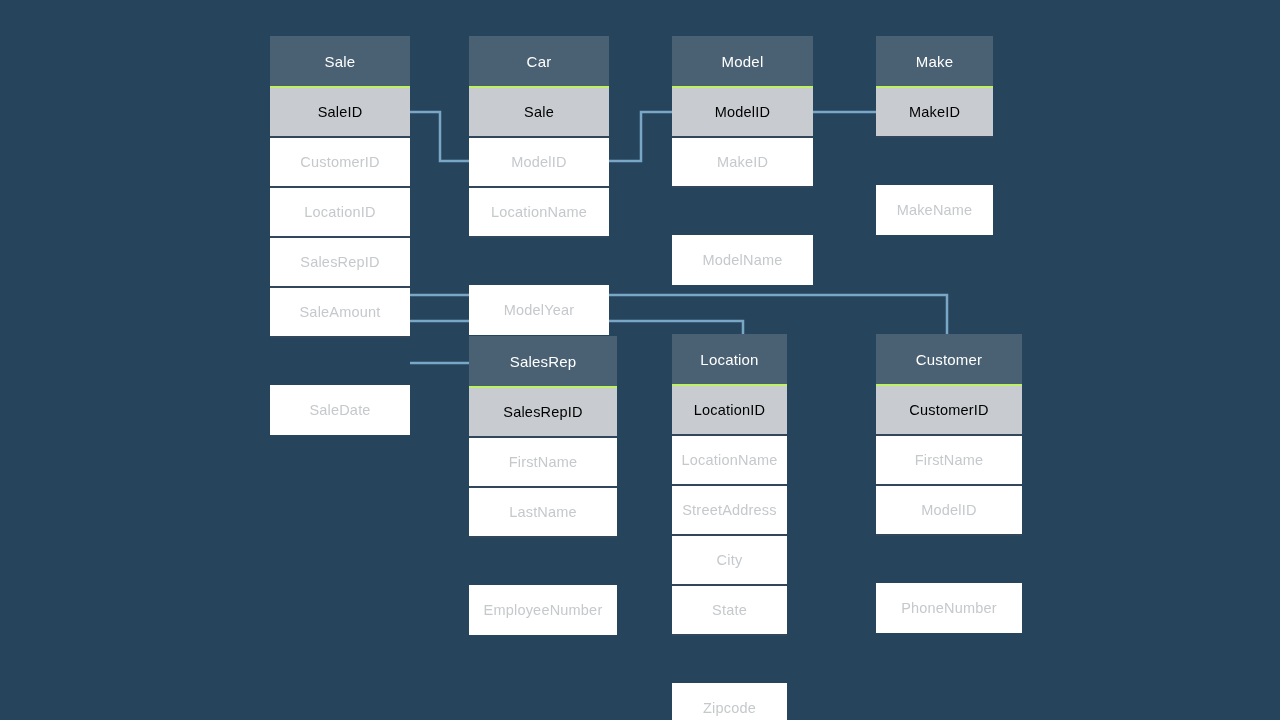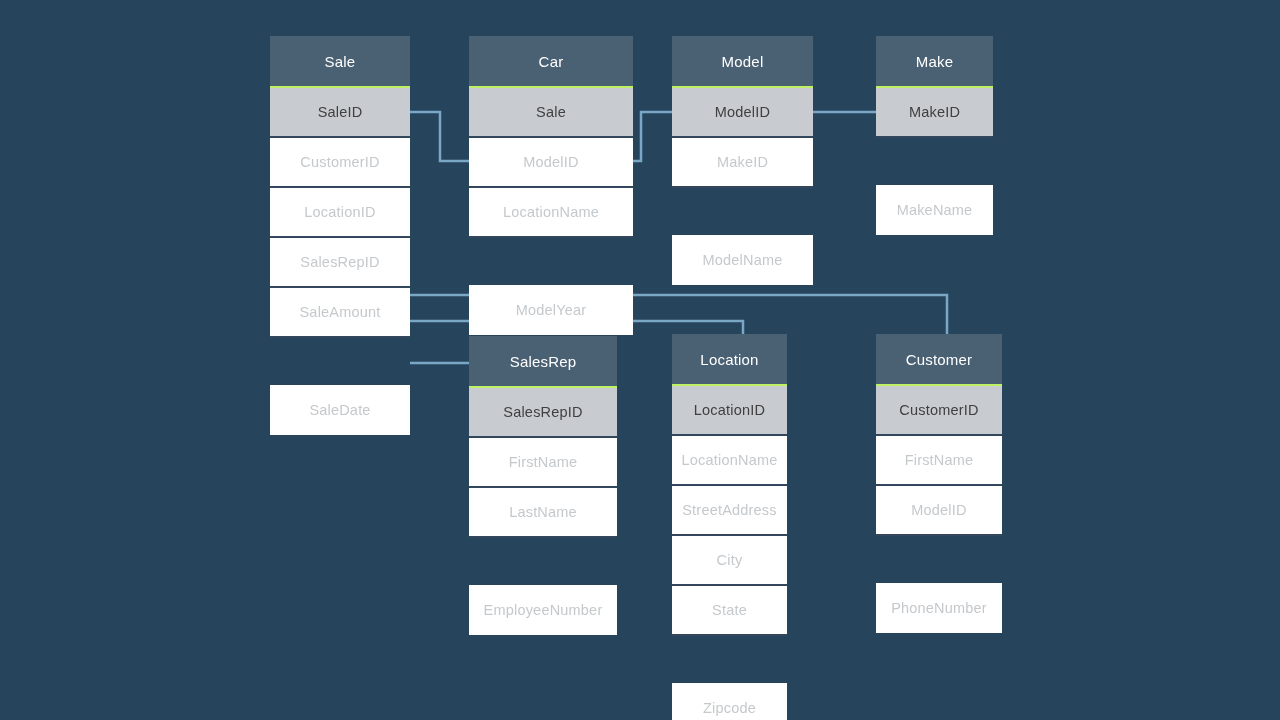--- a/index.html
+++ b/index.html
@@ -57,21 +57,21 @@
     box-sizing: border-box;
     border-bottom: 2px solid #33475c;
     letter-spacing: 0.2px;
   }
   .field:last-child {
     border-bottom: none;
     margin-top: 47px;
   }
   .field.pk {
     background: #c8ccd0;
-    color: #404040;
+    color: #000000;
     border-bottom: 2px solid #33475c;
   }
 </style>
 </head>
 <body>
 
 <div id="canvas">
 
   <svg id="connectors" width="1280" height="720" viewBox="0 0 1280 720">
       <path d="M 410 112 L 440 112 L 440 161 L 469 161" fill="none" stroke="#7ba7c7" stroke-width="2.5" stroke-linecap="butt" stroke-linejoin="miter"></path>
@@ -85,21 +85,21 @@
   <div id="entities-layer">
       <div class="entity" style="left: 270px; top: 36px; width: 140px;">
         <div class="entity-header">Sale</div>
         <div class="field pk">SaleID</div>
         <div class="field">CustomerID</div>
         <div class="field">LocationID</div>
         <div class="field">SalesRepID</div>
         <div class="field">SaleAmount</div>
         <div class="field">SaleDate</div>
       </div>
-      <div class="entity" style="left: 469px; top: 36px; width: 164px;">
+      <div class="entity" style="left: 469px; top: 36px; width: 140px;">
         <div class="entity-header">Car</div>
         <div class="field pk">Sale</div>
         <div class="field">ModelID</div>
         <div class="field">LocationName</div>
         <div class="field">ModelYear</div>
       </div>
       <div class="entity" style="left: 672px; top: 36px; width: 141px; border-radius: 19px;">
         <div class="entity-header">Model</div>
         <div class="field pk">ModelID</div>
         <div class="field">MakeID</div>
@@ -119,21 +119,21 @@
       </div>
       <div class="entity" style="left: 672px; top: 334px; width: 115px;">
         <div class="entity-header">Location</div>
         <div class="field pk">LocationID</div>
         <div class="field">LocationName</div>
         <div class="field">StreetAddress</div>
         <div class="field">City</div>
         <div class="field">State</div>
         <div class="field">Zipcode</div>
       </div>
-      <div class="entity" style="left: 876px; top: 334px; width: 126px;">
+      <div class="entity" style="left: 876px; top: 334px; width: 146px;">
         <div class="entity-header">Customer</div>
         <div class="field pk">CustomerID</div>
         <div class="field">FirstName</div>
         <div class="field">ModelID</div>
         <div class="field">PhoneNumber</div>
       </div>
     </div>
 
 </div>
 

